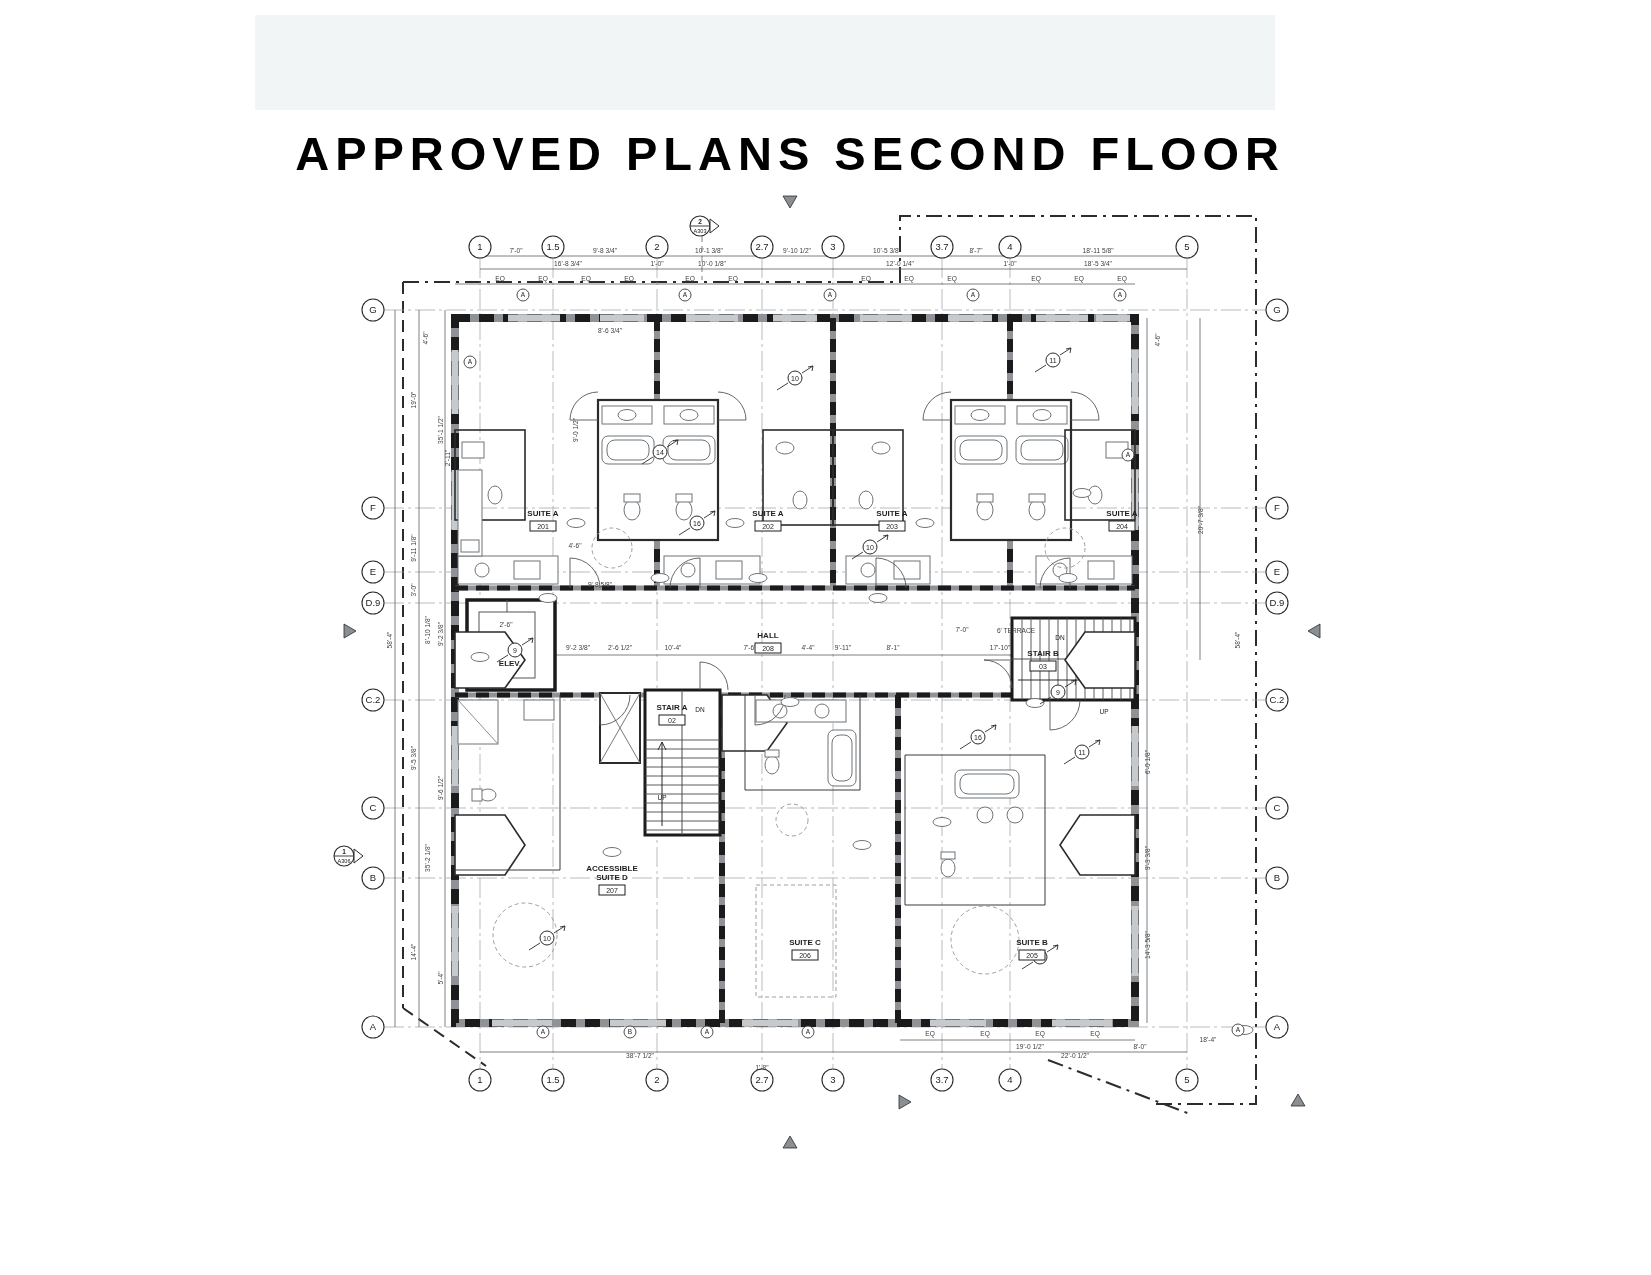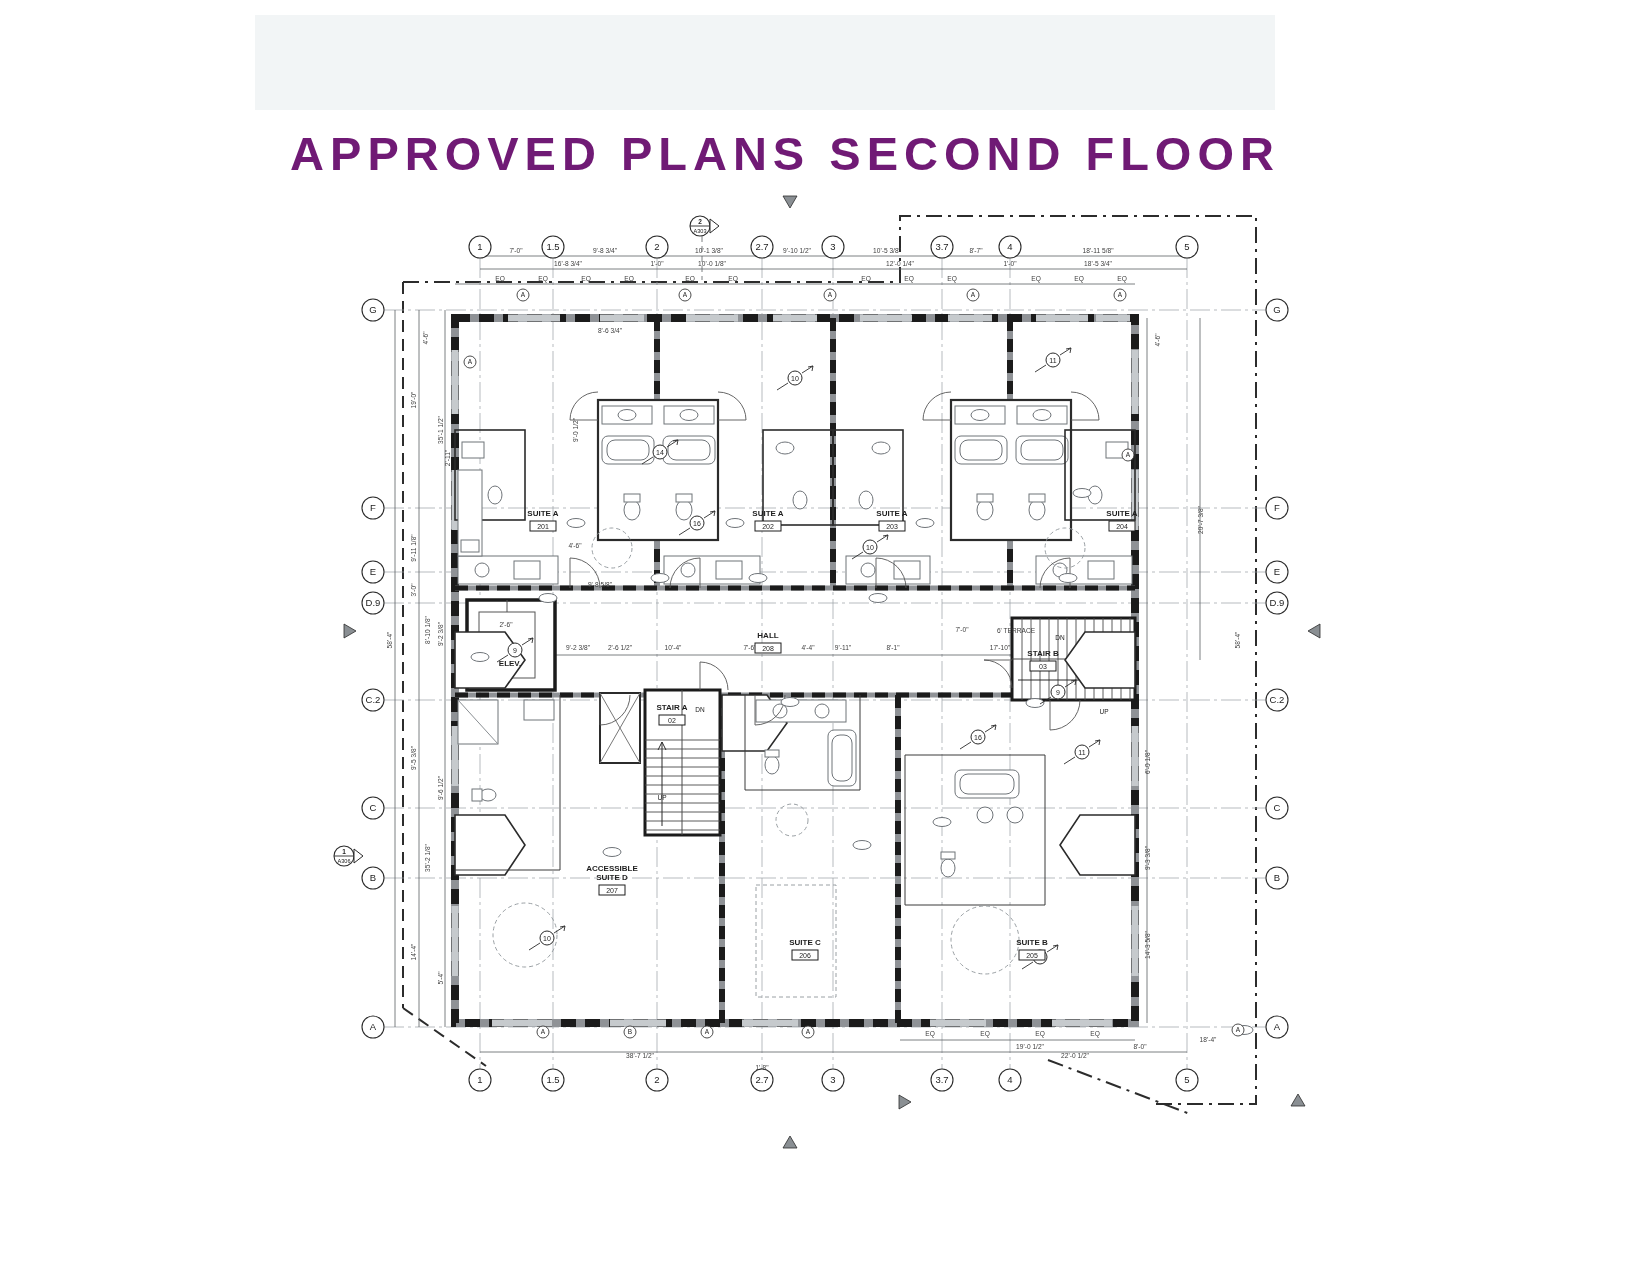--- a/index.html
+++ b/index.html
@@ -2,22 +2,22 @@
 <html><head>
 <meta charset="utf-8">
 <style>
   html,body{margin:0;padding:0;}
   body{
     width:1651px;height:1275px;position:relative;background:#ffffff;
     font-family:"Liberation Sans",sans-serif;overflow:hidden;
   }
   .top-band{position:absolute;left:255px;top:15px;width:1020px;height:95px;background:#f2f5f6;}
   .page-title{
-    position:absolute;left:285px;top:126px;width:1000px;text-align:center;
-    font-size:47px;font-weight:bold;letter-spacing:6px;color:#701a75;
+    position:absolute;left:285px;top:126px;width:1000px;text-align:right;
+    font-size:47px;font-weight:bold;letter-spacing:6px;color:#000000;
     font-family:"Liberation Sans",sans-serif;white-space:nowrap;
   }
   svg{position:absolute;left:0;top:0;}
   .thin{stroke:#3a3a3a;stroke-width:1;fill:none;}
   .lite{stroke:#8a8f93;stroke-width:1;fill:none;}
   .furn{stroke:#6f7479;stroke-width:1;fill:#ffffff;}
   .dashbed{stroke:#9aa0a4;stroke-width:1;fill:none;stroke-dasharray:4 3;}
 </style>
 </head>
 <body>

